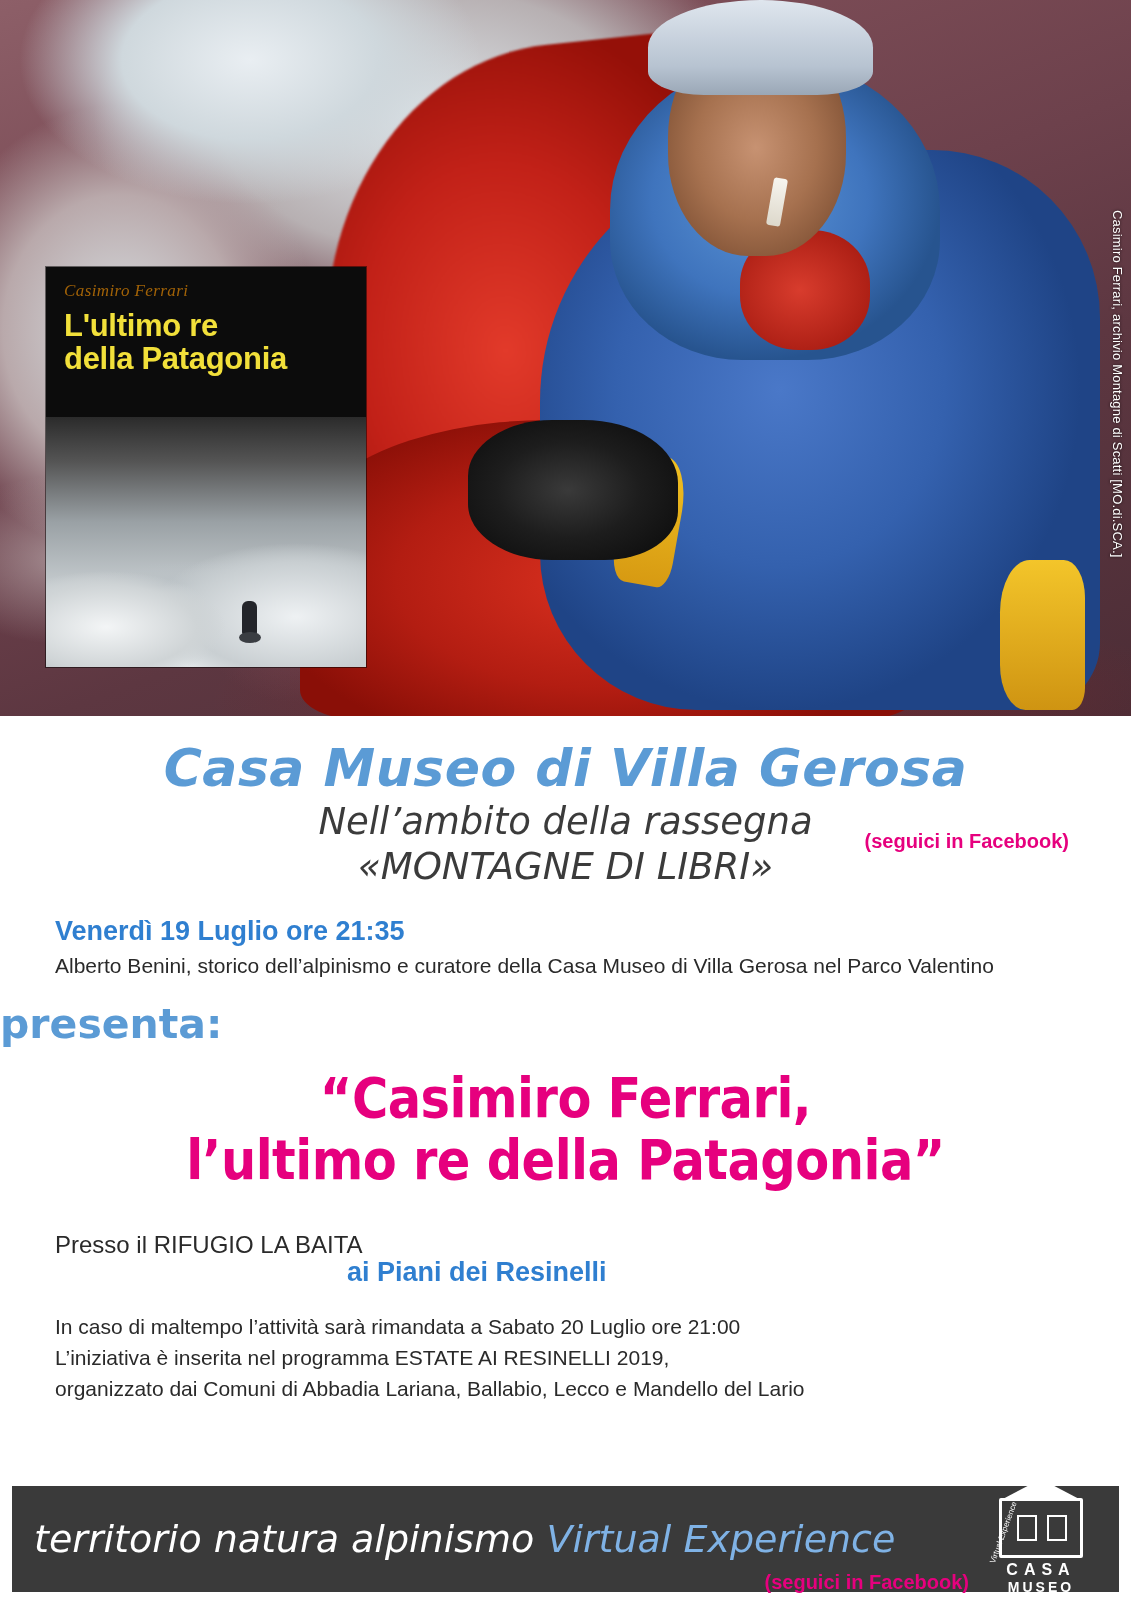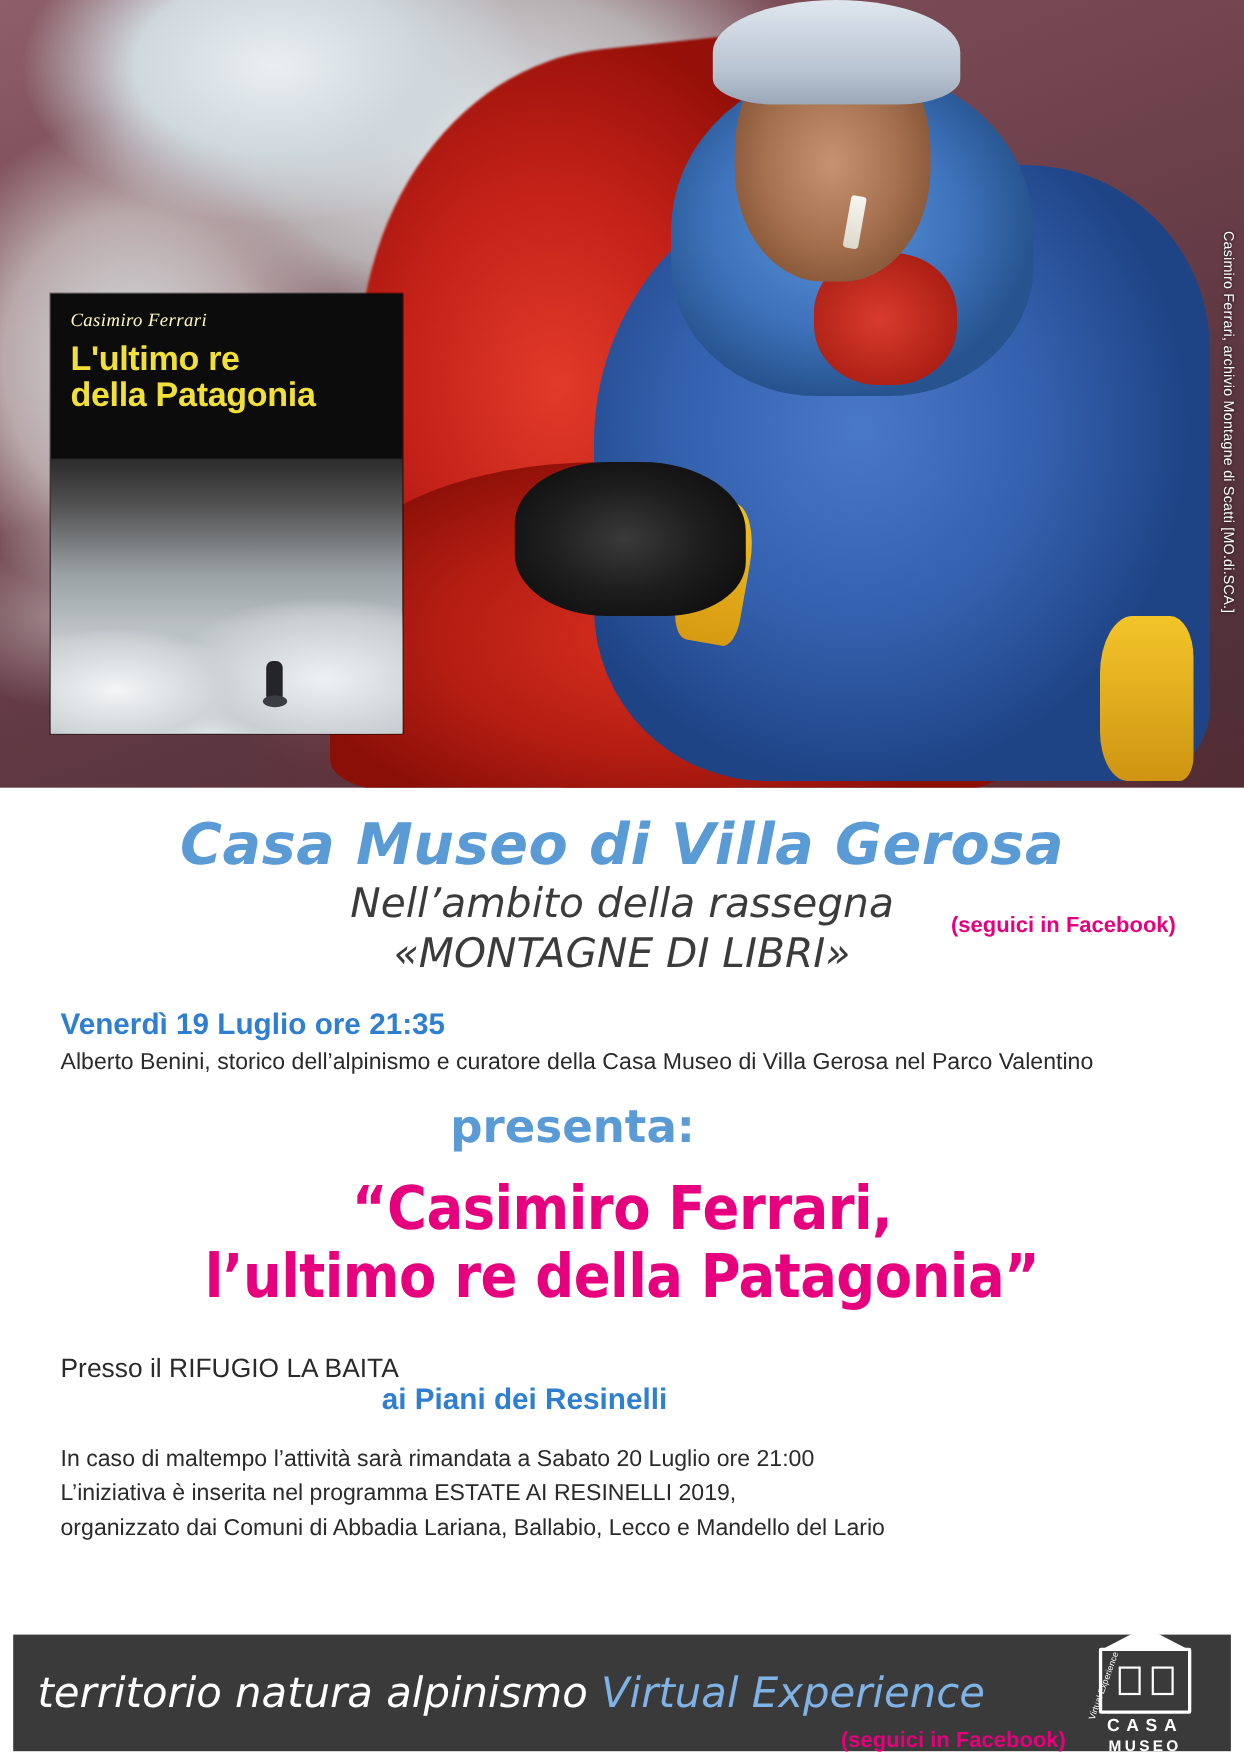--- a/index.html
+++ b/index.html
@@ -124,21 +124,21 @@
   
   .book {
     position: absolute;
     left: 46px; top: 267px;
     width: 320px; height: 400px;
     background: #0c0c0c;
     box-shadow: 0 0 0 1px rgba(0,0,0,.5);
     overflow: hidden;
   }
   .book .author {
-    color: #fef9c3;
+    color: #a16207;
     font-family: "Liberation Serif", serif;
     font-style: italic;
     font-size: 17px;
     padding: 14px 0 0 18px;
     letter-spacing: .4px;
   }
   .book .btitle {
     color: #f2e03a;
     font-weight: bold;
     font-size: 31px;
@@ -229,21 +229,20 @@
     font-size: 27px;
     font-weight: bold;
     margin: 28px 0 0 55px;
   }
   .presenter {
     color: #2a2a2a;
     font-size: 21px;
     margin: 7px 0 0 55px;
   }
   .presenta {
-    text-align: center;
     color: #5b9bd5;
     font-family: "DejaVu Sans", sans-serif;
     font-weight: bold;
     font-size: 41px;
     margin-top: 22px;
     padding-right: 90px;
   }
   .headline {
     text-align: center;
     color: #e6007e;

